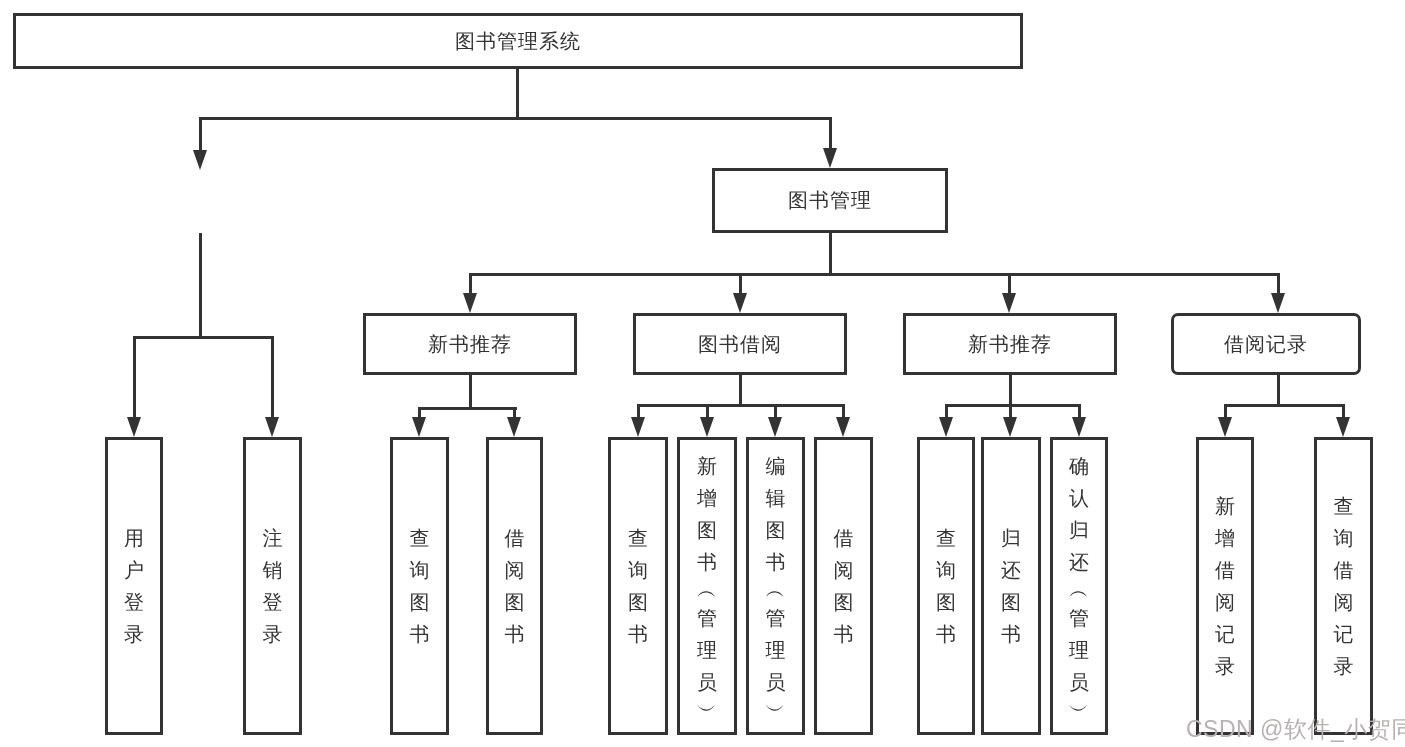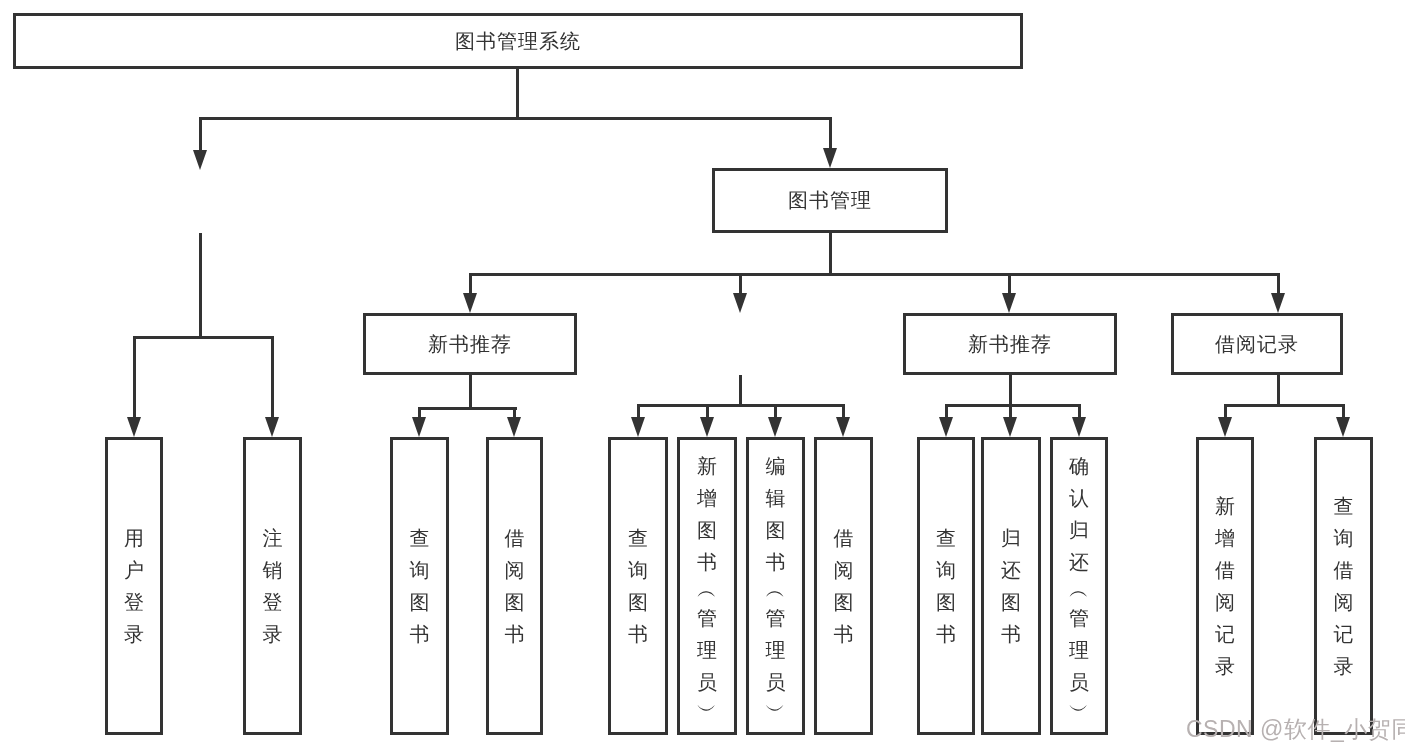--- a/index.html
+++ b/index.html
@@ -97,24 +97,27 @@
   <div class="line" style="left:739px; top:273px; width:3px; height:22px;"></div>
   <div class="arrow" style="left:733px; top:293px;"></div>
   <div class="line" style="left:1008px; top:273px; width:3px; height:22px;"></div>
   <div class="arrow" style="left:1002px; top:293px;"></div>
   <div class="line" style="left:1277px; top:273px; width:3px; height:22px;"></div>
   <div class="arrow" style="left:1271px; top:293px;"></div>
 
   <div class="box" style="left:363px; top:313px; width:214px; height:62px;">
     <span class="hlabel">新书推荐</span>
   </div>
+  <div class="box" style="left:633px; top:313px; width:214px; height:62px;">
+    <span class="hlabel">图书借阅</span>
+  </div>
   <div class="box" style="left:903px; top:313px; width:214px; height:62px;">
     <span class="hlabel">新书推荐</span>
   </div>
-  <div class="box" style="left:1171px; top:313px; width:172px; height:62px;">
+  <div class="box" style="left:1171px; top:313px; width:190px; height:62px;border-radius:7px;">
     <span class="hlabel">借阅记录</span>
   </div>
 
   <div class="line" style="left:469px; top:375px; width:3px; height:35px;"></div>
   <div class="line" style="left:418px; top:407px; width:99px; height:3px;"></div>
   <div class="line" style="left:418px; top:407px; width:3px; height:14px;"></div>
   <div class="arrow" style="left:412px; top:417px;"></div>
   <div class="line" style="left:513px; top:407px; width:3px; height:14px;"></div>
   <div class="arrow" style="left:507px; top:417px;"></div>
 

